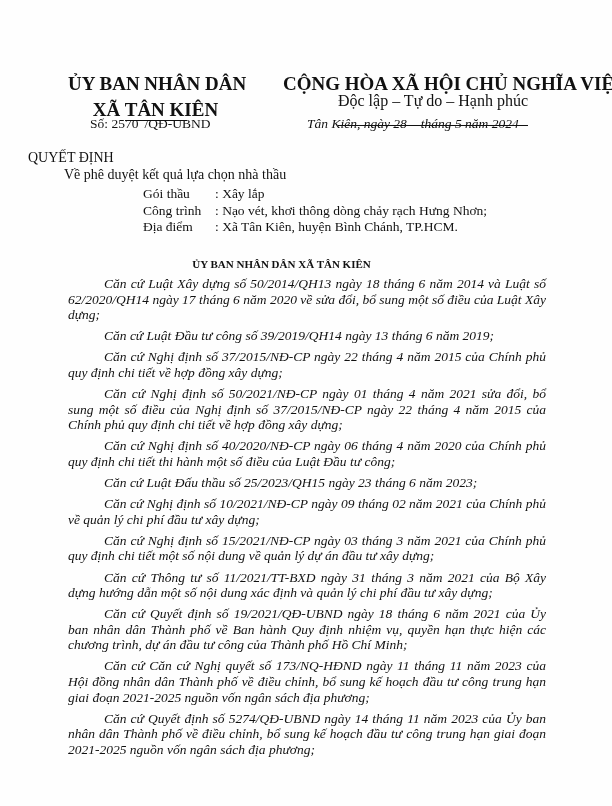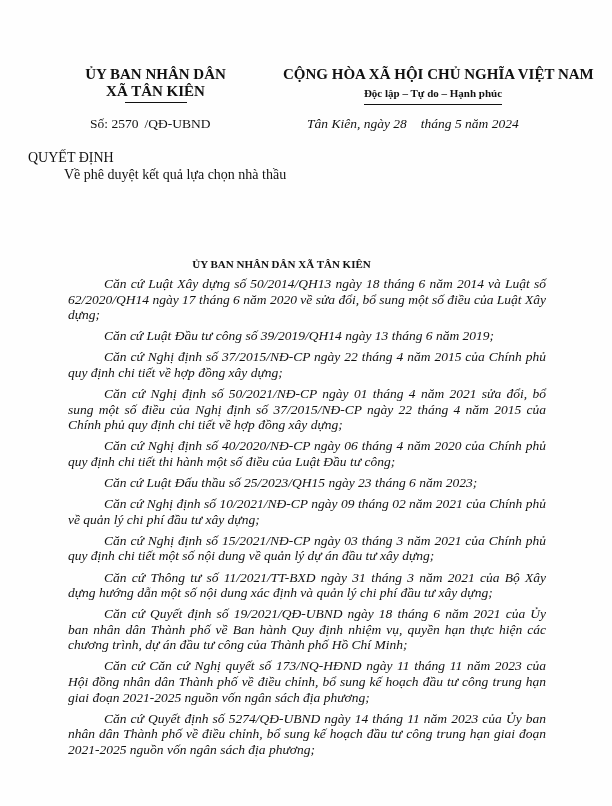--- a/index.html
+++ b/index.html
@@ -2,23 +2,23 @@
 <html><head>
 <meta charset="utf-8">
 <style>
   html, body { margin: 0; padding: 0; background: #fefefe; }
   body { width: 612px; height: 806px; overflow: hidden; position: relative;
          font-family: "Liberation Serif", "DejaVu Serif", serif; color: #111; }
   .page { position: absolute; left: 0; top: 0; width: 612px; height: 806px; }
 
   .hdr-left { position: absolute; left: 68px; top: 66px; width: 175px; text-align: center; }
   .hdr-right { position: absolute; left: 283px; top: 66px; width: 300px; text-align: center; }
-  .bold-caps { font-weight: bold; font-size: 15px; line-height: 17px; letter-spacing: 0; white-space: nowrap; }
-  .motto { font-weight: bold; font-size: 11px; line-height: 17px; display: inline-block;
-           border-bottom: 1px solid #111; padding-bottom: 2px; white-space: nowrap; }
+  .bold-caps { font-weight: bold; font-size: 19px; line-height: 17px; letter-spacing: 0; white-space: nowrap; margin-top: 9px; }
+  .motto { font-weight: normal; font-size: 16px; line-height: 17px; display: inline-block;
+           border-bottom: 1px solid #111; padding-bottom: 16px; white-space: nowrap; }
   .rule-left { width: 62px; height: 1px; background: #111; margin: 2px auto 0; }
 
   .num { position: absolute; left: 90px; top: 116px; font-size: 13.5px; white-space: nowrap; }
   .num .gap { display: inline-block; width: 6px; }
   .date { position: absolute; left: 307px; top: 116px; font-size: 13.5px; font-style: italic; white-space: nowrap; }
   .date .gap { display: inline-block; width: 14px; }
 
   .title { position: absolute; left: 0; width: 612px; font-weight: normal; margin-left: 28px; }
   .t1 { top: 150px; font-size: 14px; }
   .t2 { top: 167px; font-size: 14px; left: 36px; width: 560px; }
@@ -54,20 +54,34 @@
     <span>Số: 2570</span><span class="gap"></span><span>/QĐ-UBND</span>
   </div>
 
   <div class="date">
     <span>Tân Kiên, ngày 28</span><span class="gap"></span><span>tháng 5 năm 2024</span>
   </div>
 
   <div class="title t1">QUYẾT ĐỊNH</div>
   <div class="title t2">Về phê duyệt kết quả lựa chọn nhà thầu</div>
 
+  <div class="meta">
+    <div class="meta-row">
+      <span class="meta-label">Gói thầu</span>
+      <span>: Xây lắp</span>
+    </div>
+    <div class="meta-row">
+      <span class="meta-label">Công trình</span>
+      <span>: Nạo vét, khơi thông dòng chảy rạch Hưng Nhơn;</span>
+    </div>
+    <div class="meta-row">
+      <span class="meta-label">Địa điểm</span>
+      <span>: Xã Tân Kiên, huyện Bình Chánh, TP.HCM.</span>
+    </div>
+  </div>
 
   <div class="authority">ỦY BAN NHÂN DÂN XÃ TÂN KIÊN</div>
 
   <div class="body">
     <p class="para">Căn cứ Luật Xây dựng số 50/2014/QH13 ngày 18 tháng 6 năm 2014 và Luật số 62/2020/QH14 ngày 17 tháng 6 năm 2020 về sửa đổi, bổ sung một số điều của Luật Xây dựng;</p>
     <p class="para">Căn cứ Luật Đầu tư công số 39/2019/QH14 ngày 13 tháng 6 năm 2019;</p>
     <p class="para">Căn cứ Nghị định số 37/2015/NĐ-CP ngày 22 tháng 4 năm 2015 của Chính phủ quy định chi tiết về hợp đồng xây dựng;</p>
     <p class="para">Căn cứ Nghị định số 50/2021/NĐ-CP ngày 01 tháng 4 năm 2021 sửa đổi, bổ sung một số điều của Nghị định số 37/2015/NĐ-CP ngày 22 tháng 4 năm 2015 của Chính phủ quy định chi tiết về hợp đồng xây dựng;</p>
     <p class="para">Căn cứ Nghị định số 40/2020/NĐ-CP ngày 06 tháng 4 năm 2020 của Chính phủ quy định chi tiết thi hành một số điều của Luật Đầu tư công;</p>
     <p class="para">Căn cứ Luật Đấu thầu số 25/2023/QH15 ngày 23 tháng 6 năm 2023;</p>

